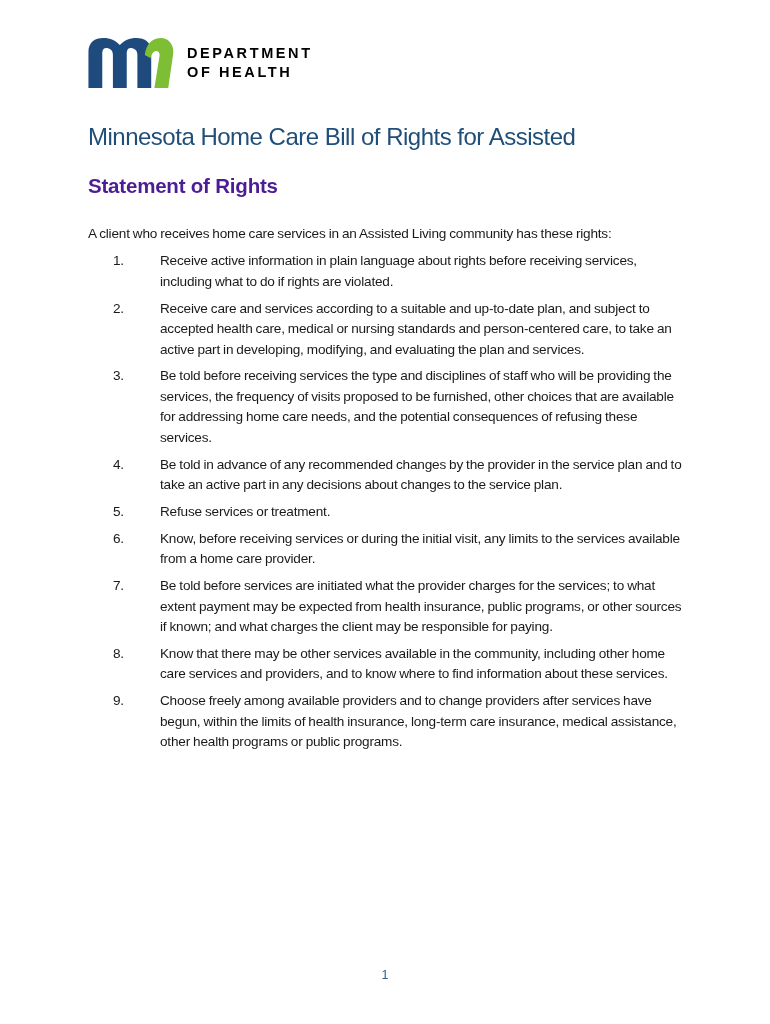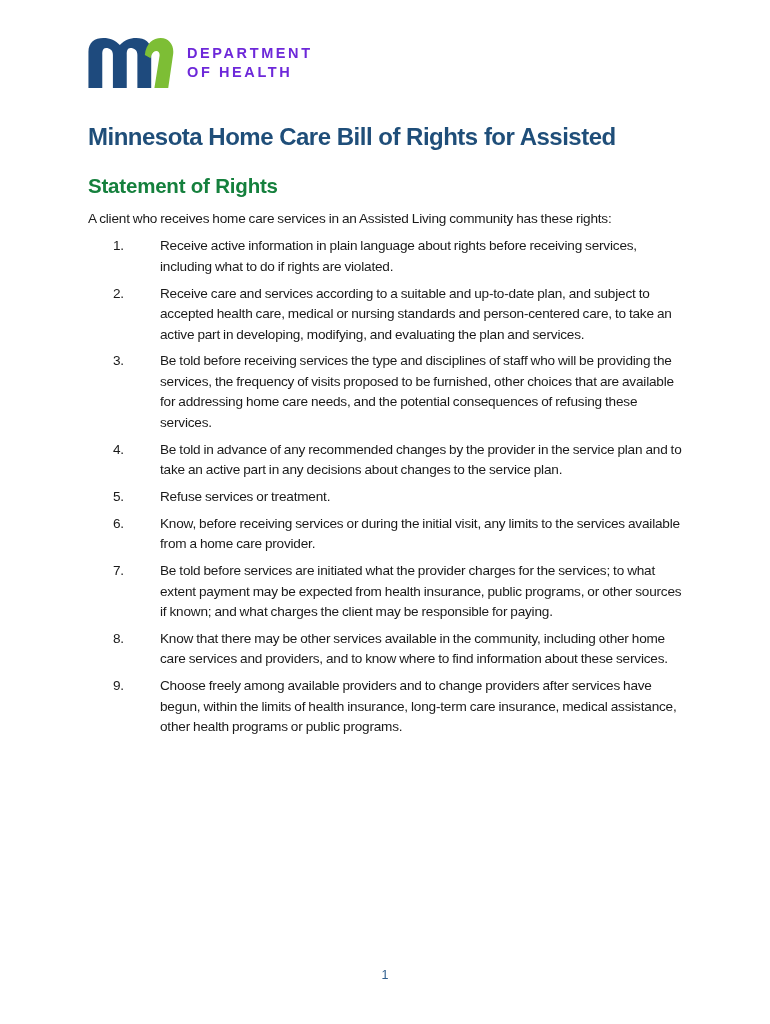--- a/index.html
+++ b/index.html
@@ -10,49 +10,49 @@
     position:relative;
     overflow:hidden;
   }
   .page { padding:38px 88px 0 88px; }
 
   
   .logo-row { display:flex; align-items:flex-start; height:52px; }
   .logo-glyph { width:86px; height:50px; flex:none; }
   .logo-text {
     margin-left:13px; padding-top:6px;
-    color:#6d28d9; font-weight:bold;
+    color:#000000; font-weight:bold;
     font-size:14.5px; line-height:19px; letter-spacing:2.6px;
     white-space:nowrap;
   }
   .logo-text span { display:block; }
 
   
   h1.doc-title {
     margin:30px 0 0 0; padding:0;
-    color:#1F4E79; font-weight:bold;
+    color:#1F4E79; font-weight:normal;
     font-size:24px; line-height:33px; letter-spacing:-0.5px;
   }
   h1.doc-title span { display:block; white-space:nowrap; }
 
   
   h2.section-heading {
     margin:20px 0 0 0; padding:0;
-    color:#15803d; font-weight:bold;
+    color:#4c1d95; font-weight:bold;
     font-size:20.5px; line-height:25px; letter-spacing:-0.2px;
     white-space:nowrap;
   }
 
   
   .body-text {
     color:#1a1a1a;
     font-size:13.6px; line-height:20.4px;
     letter-spacing:-0.2px; word-spacing:-0.5px;
   }
-  p.intro { margin:11px 0 0 0; white-space:nowrap; }
+  p.intro { margin:26px 0 0 0; white-space:nowrap; }
 
   
   ol.rights-list { list-style:none; margin:7px 0 0 0; padding:0 0 0 25px; }
   ol.rights-list li { display:flex; margin-bottom:6.5px; }
   ol.rights-list .num { width:47px; flex:none; }
   ol.rights-list .txt { width:548px; }
 
   
   .page-footer {
     position:absolute; left:0; right:0; bottom:42px;

